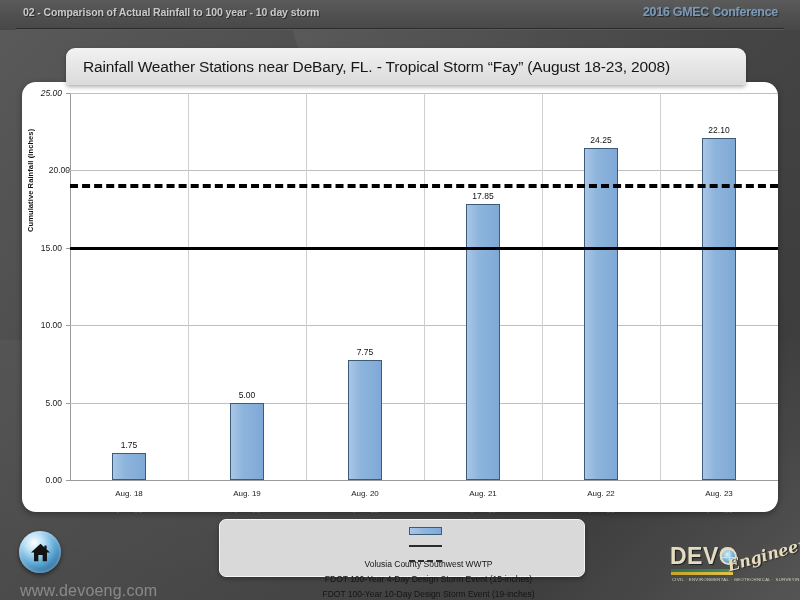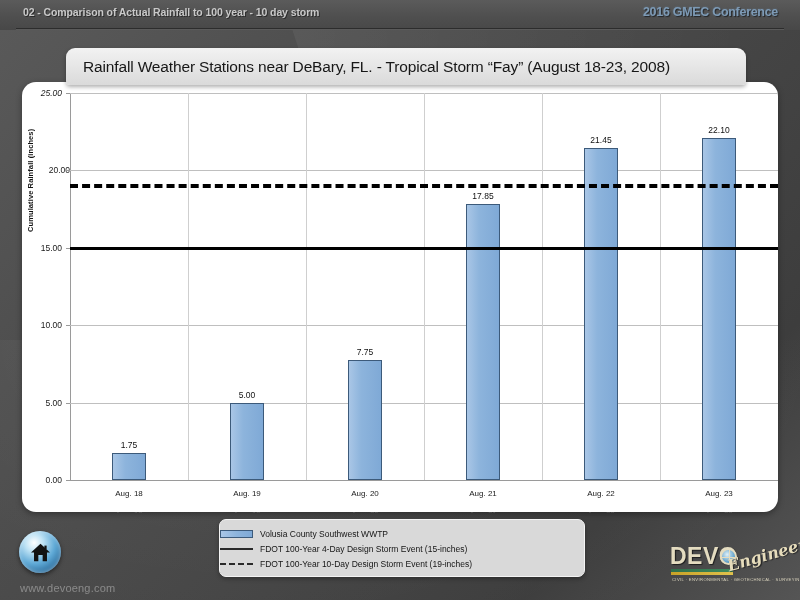--- a/index.html
+++ b/index.html
@@ -185,20 +185,22 @@
     width: 366px; height: 58px;
     background: #d9d9d9;
     border: 1px solid #f4f4f4;
     border-radius: 7px;
     box-shadow: 0 2px 4px rgba(0,0,0,0.3);
     padding-top: 6px;
   }
   .legend-row {
     display: flex; align-items: center;
     height: 15px;
+    padding-left: 53px;
+    flex-direction: column;
   }
   .legend-key {
     width: 33px; height: 10px; margin-right: 7px;
     flex: 0 0 33px;
     position: relative;
   }
   .key-bar {
     width: 33px; height: 8px; margin-top: 1px;
     background: linear-gradient(90deg, #a9c6e6 0%, #8db4dc 50%, #7fa9d6 100%);
     border: 1px solid #3c5a7a;
@@ -216,21 +218,21 @@
     width: 42px; height: 42px;
     border-radius: 50%;
     background: radial-gradient(circle at 36% 28%, #ffffff 0%, #bfe3f5 22%, #5fa9d6 52%, #2e6f9e 78%, #bfc4c8 92%, #8d9296 100%);
     box-shadow: 0 2px 4px rgba(0,0,0,0.5), inset 0 0 4px rgba(255,255,255,0.5);
     display: flex; align-items: center; justify-content: center;
   }
   #home-icon { width: 21px; height: 19px; display: block; }
   #site-url {
     position: absolute;
     left: 20px; top: 582px;
-    font-size: 11px;
+    font-size: 16px;
     color: rgba(225,225,225,0.42);
     white-space: nowrap;
     letter-spacing: 0.2px;
   }
 
   
   #devo-logo {
     position: absolute;
     left: 668px; top: 541px;
     width: 120px; height: 50px;
@@ -324,21 +326,21 @@
     <div id="bars">
         <div class="bar" style="left: 42px; top: 359.91px; height: 27.09px;"></div>
         <div class="bar-label" style="left: 29px; top: 346.91px;">1.75</div>
         <div class="bar" style="left: 160px; top: 309.6px; height: 77.4px;"></div>
         <div class="bar-label" style="left: 147px; top: 296.6px;">5.00</div>
         <div class="bar" style="left: 278px; top: 267.03px; height: 119.97px;"></div>
         <div class="bar-label" style="left: 265px; top: 254.03px;">7.75</div>
         <div class="bar" style="left: 396px; top: 110.682px; height: 276.318px;"></div>
         <div class="bar-label" style="left: 383px; top: 97.682px;">17.85</div>
         <div class="bar" style="left: 514px; top: 54.954px; height: 332.046px;"></div>
-        <div class="bar-label" style="left: 501px; top: 41.954px;">21.45</div>
+        <div class="bar-label" style="left: 501px; top: 41.954px;">24.25</div>
         <div class="bar" style="left: 632px; top: 44.892px; height: 342.108px;"></div>
         <div class="bar-label" style="left: 619px; top: 31.892px;">22.10</div>
       </div>
     <div id="reflines">
         <div id="line-solid" style="top: 153.8px;"></div>
         <div id="line-dashed" style="top: 90.88px;"></div>
       </div>
     <div id="xlabels">
         <div class="xtick-label" style="left: 0px;">Aug. 18</div>
         <div class="xtick-label" style="left: 118px;">Aug. 19</div>

